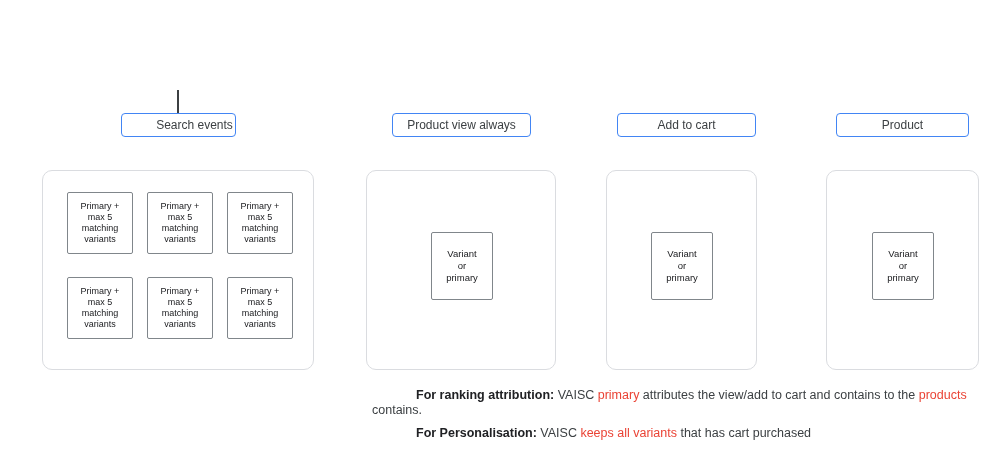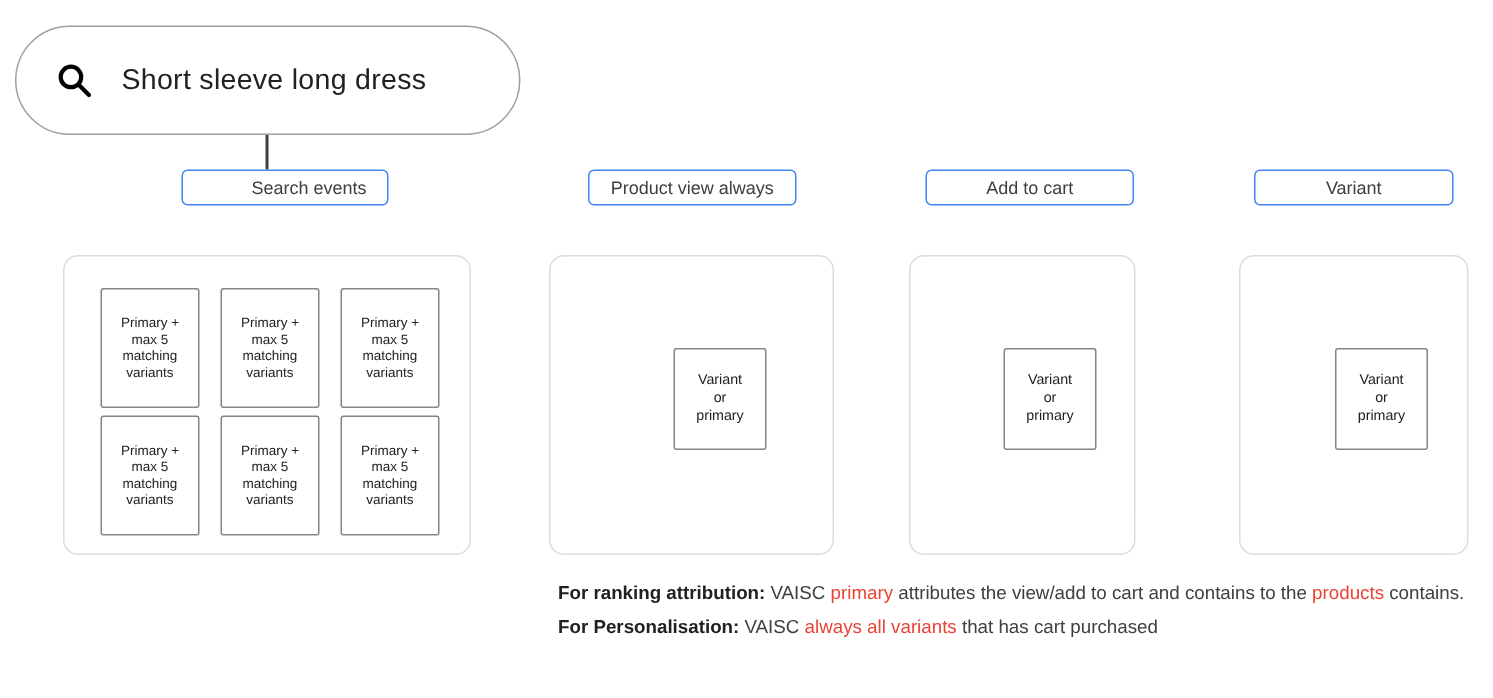--- a/index.html
+++ b/index.html
@@ -33,21 +33,21 @@
   }
 
   
   .event-label {
     position: absolute; top: 113px; height: 24px;
     border: 1px solid var(--accent-blue, #4285f4);
     border-radius: 4px; background: #fff;
     display: flex; align-items: center; justify-content: center;
     font-size: 12px; color: #3c4043;
   }
-  .label-1 { left: 121px; width: 138px; padding-left: 32px; }
+  .label-1 { left: 121px; width: 115px; padding-left: 32px; }
   .label-2 { left: 392px; width: 139px; }
   .label-3 { left: 617px; width: 139px; }
   .label-4 { left: 836px; width: 133px; }
 
   
   .container {
     position: absolute; top: 170px; height: 200px;
     border: 1.5px solid var(--container-border, #dadce0);
     border-radius: 10px; background: #fff;
   }
@@ -57,65 +57,56 @@
   .c4 { left: 826px; width: 153px; }
 
   
   .pbox {
     position: absolute;
     border: 1px solid var(--box-border, #80868b);
     border-radius: 2px; background: #fff;
     display: flex; align-items: center; justify-content: center;
     text-align: center; color: #202124;
   }
-  .c1 .pbox { width: 66px; height: 80px; font-size: 9px; line-height: 11px; }
+  .c1 .pbox { width: 66px; height: 62px; font-size: 9px; line-height: 11px; }
   .c1 .pbox span { display: inline-block; width: 50px; }
   .col1 { left: 24px; } .col2 { left: 104px; } .col3 { left: 184px; }
   .r1 { top: 21px; } .r2 { top: 106px; }
 
-  .vbox { width: 62px; height: 68px; top: 61px; font-size: 9.5px; line-height: 12px; margin-left: 18px; }
+  .vbox { width: 62px; height: 68px; top: 61px; font-size: 9.5px; line-height: 12px; }
   .vbox span { display: inline-block; width: 40px; }
   .c2 .vbox { left: 64px; }
   .c3 .vbox { left: 44px; }
   .c4 .vbox { left: 45px; }
 
   
   .note-left {
     position: absolute; left: 66px; top: 388px; width: 255px;
     font-size: 12.5px; line-height: 15px; color: #3c4043;
   }
   .notes-right {
     position: absolute; left: 372px; top: 388px; width: 615px;
     font-size: 12.5px; line-height: 15px; color: #3c4043;
   }
   .notes-right p { margin-bottom: 8px; }
-  .note-bold { font-weight: bold; color: #202124; }
+  .note-bold { font-weight: bold; color: #202124; margin-left: 44px; }
   .note-red { color: var(--highlight-red, #ea4335); }
 </style>
 </head>
 <body>
 
 <div class="stage">
 
-  <div class="search-pill">
-    <span class="search-icon">
-      <svg width="26" height="26" viewBox="0 0 24 24" aria-hidden="true">
-        <circle cx="9.5" cy="9.5" r="6.3" fill="none" stroke="#000000" stroke-width="2.6"></circle>
-        <line x1="14.6" y1="14.6" x2="20.6" y2="20.6" stroke="#000000" stroke-width="2.6" stroke-linecap="round"></line>
-      </svg>
-    </span>
-    <span class="search-query">Short sleeve long dress</span>
-  </div>
 
   <div class="connector"></div>
 
   <div class="event-label label-1">Search events</div>
   <div class="event-label label-2">Product view always</div>
   <div class="event-label label-3">Add to cart</div>
-  <div class="event-label label-4">Variant</div>
+  <div class="event-label label-4">Product</div>
 
   <div class="container c1">
     <div class="pbox col1 r1">
         <span>Primary + max 5 matching variants</span>
       </div>
     <div class="pbox col2 r1">
         <span>Primary + max 5 matching variants</span>
       </div>
     <div class="pbox col3 r1">
         <span>Primary + max 5 matching variants</span>
@@ -145,16 +136,16 @@
 
   <div class="container c4">
     <div class="pbox vbox">
         <span>Variant or primary</span>
       </div>
   </div>
 
 
   <div class="notes-right">
     <p><span class="note-bold">For ranking attribution:</span><span> VAISC </span><span class="note-red">primary</span><span> attributes the view/add to cart and contains to the </span><span class="note-red">products</span><span> contains.</span></p>
-    <p><span class="note-bold">For Personalisation:</span><span> VAISC </span><span class="note-red">always all variants</span><span> that has cart purchased</span></p>
+    <p><span class="note-bold">For Personalisation:</span><span> VAISC </span><span class="note-red">keeps all variants</span><span> that has cart purchased</span></p>
   </div>
 
 </div>
 
 </body></html>

